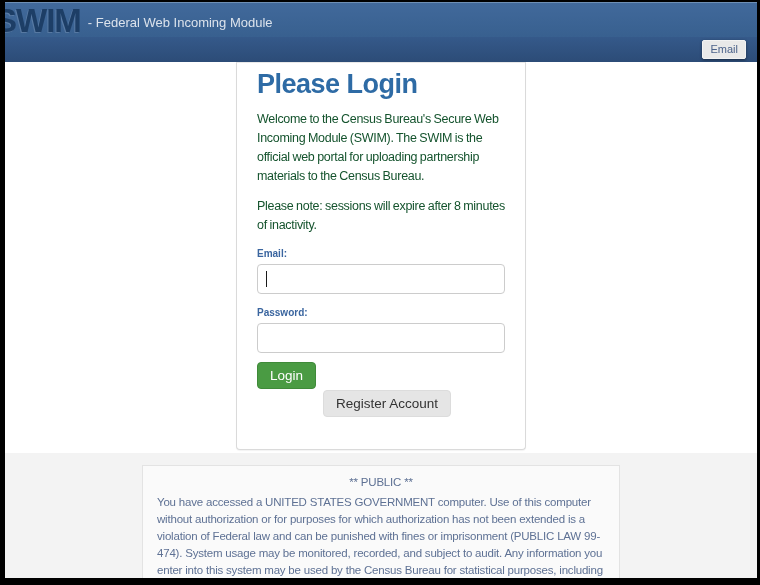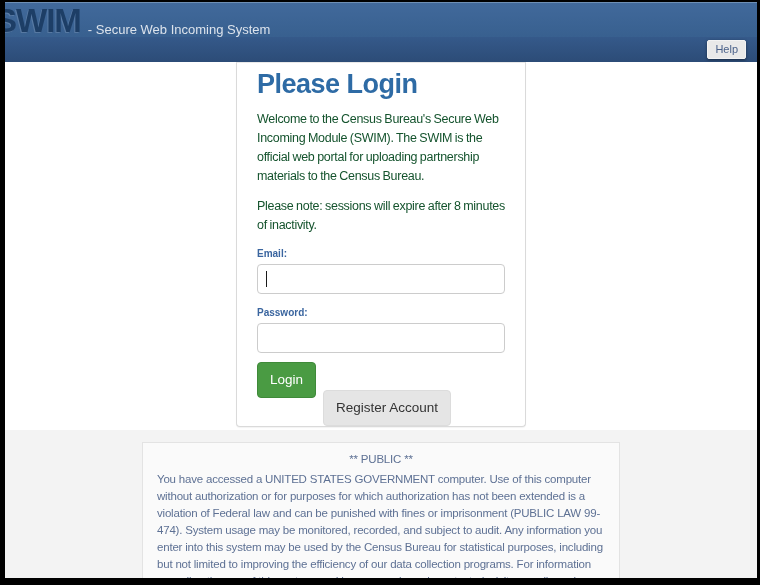--- a/index.html
+++ b/index.html
@@ -23,21 +23,21 @@
     display: flex; flex-direction: column;
     overflow: hidden;
   }
 
   
   .navbar { flex: none; }
   .navbar-brand-row {
     height: 35px;
     background: linear-gradient(#41699b, #38608f);
     border-top: 1px solid #6e8fb5;
-    display: flex; align-items: flex-end;
+    display: flex; align-items: center;
     overflow: hidden;
     white-space: nowrap;
   }
   .logo {
     font-size: 33px; font-weight: bold;
     color: #1d3e66;
     letter-spacing: -1px;
     line-height: 33px;
     margin-left: -10px;
     text-shadow: -1px 1px 0 rgba(190,205,225,0.22);
@@ -71,21 +71,21 @@
   .content { flex: none; background: #ffffff; padding-bottom: 3px; }
   .login-card {
     width: 290px;
     min-height: 340px;
     margin: 0 auto;
     background: #fff;
     border: 1px solid #dadada;
     border-top-color: #e9e9e9;
     border-radius: 0 0 4px 4px;
     box-shadow: 0 1px 1px rgba(0,0,0,0.05);
-    padding: 0 20px 0;
+    padding: 0 20px 32px;
   }
   .login-card h1 {
     margin: 6px 0 0;
     font-size: 27px;
     line-height: 30px;
     font-weight: bold;
     color: #2e6ba5;
     letter-spacing: -0.5px;
   }
   .login-card p {
@@ -131,21 +131,21 @@
     font-size: 13.5px;
     color: #4191d9;
     text-decoration: none;
     letter-spacing: -0.2px;
     cursor: pointer;
   }
   .btn-row { margin-top: 9px; display: flex; gap: 7px; }
   .btn {
     font-family: "Liberation Sans", sans-serif;
     font-size: 13.5px;
-    height: 36px;
+    height: 27px;
     padding: 5px 12px;
     border-radius: 4px;
     cursor: pointer;
     line-height: 16px;
   }
   .btn-login {
     background: #4a9b43;
     border: 1px solid #3f8a39;
     color: #ffffff;
   }
@@ -181,24 +181,24 @@
 </style>
 </head>
 <body>
 
 <div class="frame">
   <div class="page">
 
     <header class="navbar">
       <div class="navbar-brand-row">
         <span class="logo">SWIM</span>
-        <span class="tagline">- Secure Web Incoming System</span>
+        <span class="tagline">- Federal Web Incoming Module</span>
       </div>
       <div class="navbar-sub-row">
-        <button class="help-btn">Help</button>
+        <button class="help-btn">Email</button>
       </div>
     </header>
 
     <main class="content">
       <section class="login-card">
         <h1>Please Login</h1>
         <p>Welcome to the Census Bureau's Secure Web Incoming Module (SWIM). The SWIM is the official web portal for uploading partnership materials to the Census Bureau.</p>
         <p>Please note: sessions will expire after 8 minutes of inactivity.</p>
 
         <label class="field-label">Email:</label>

